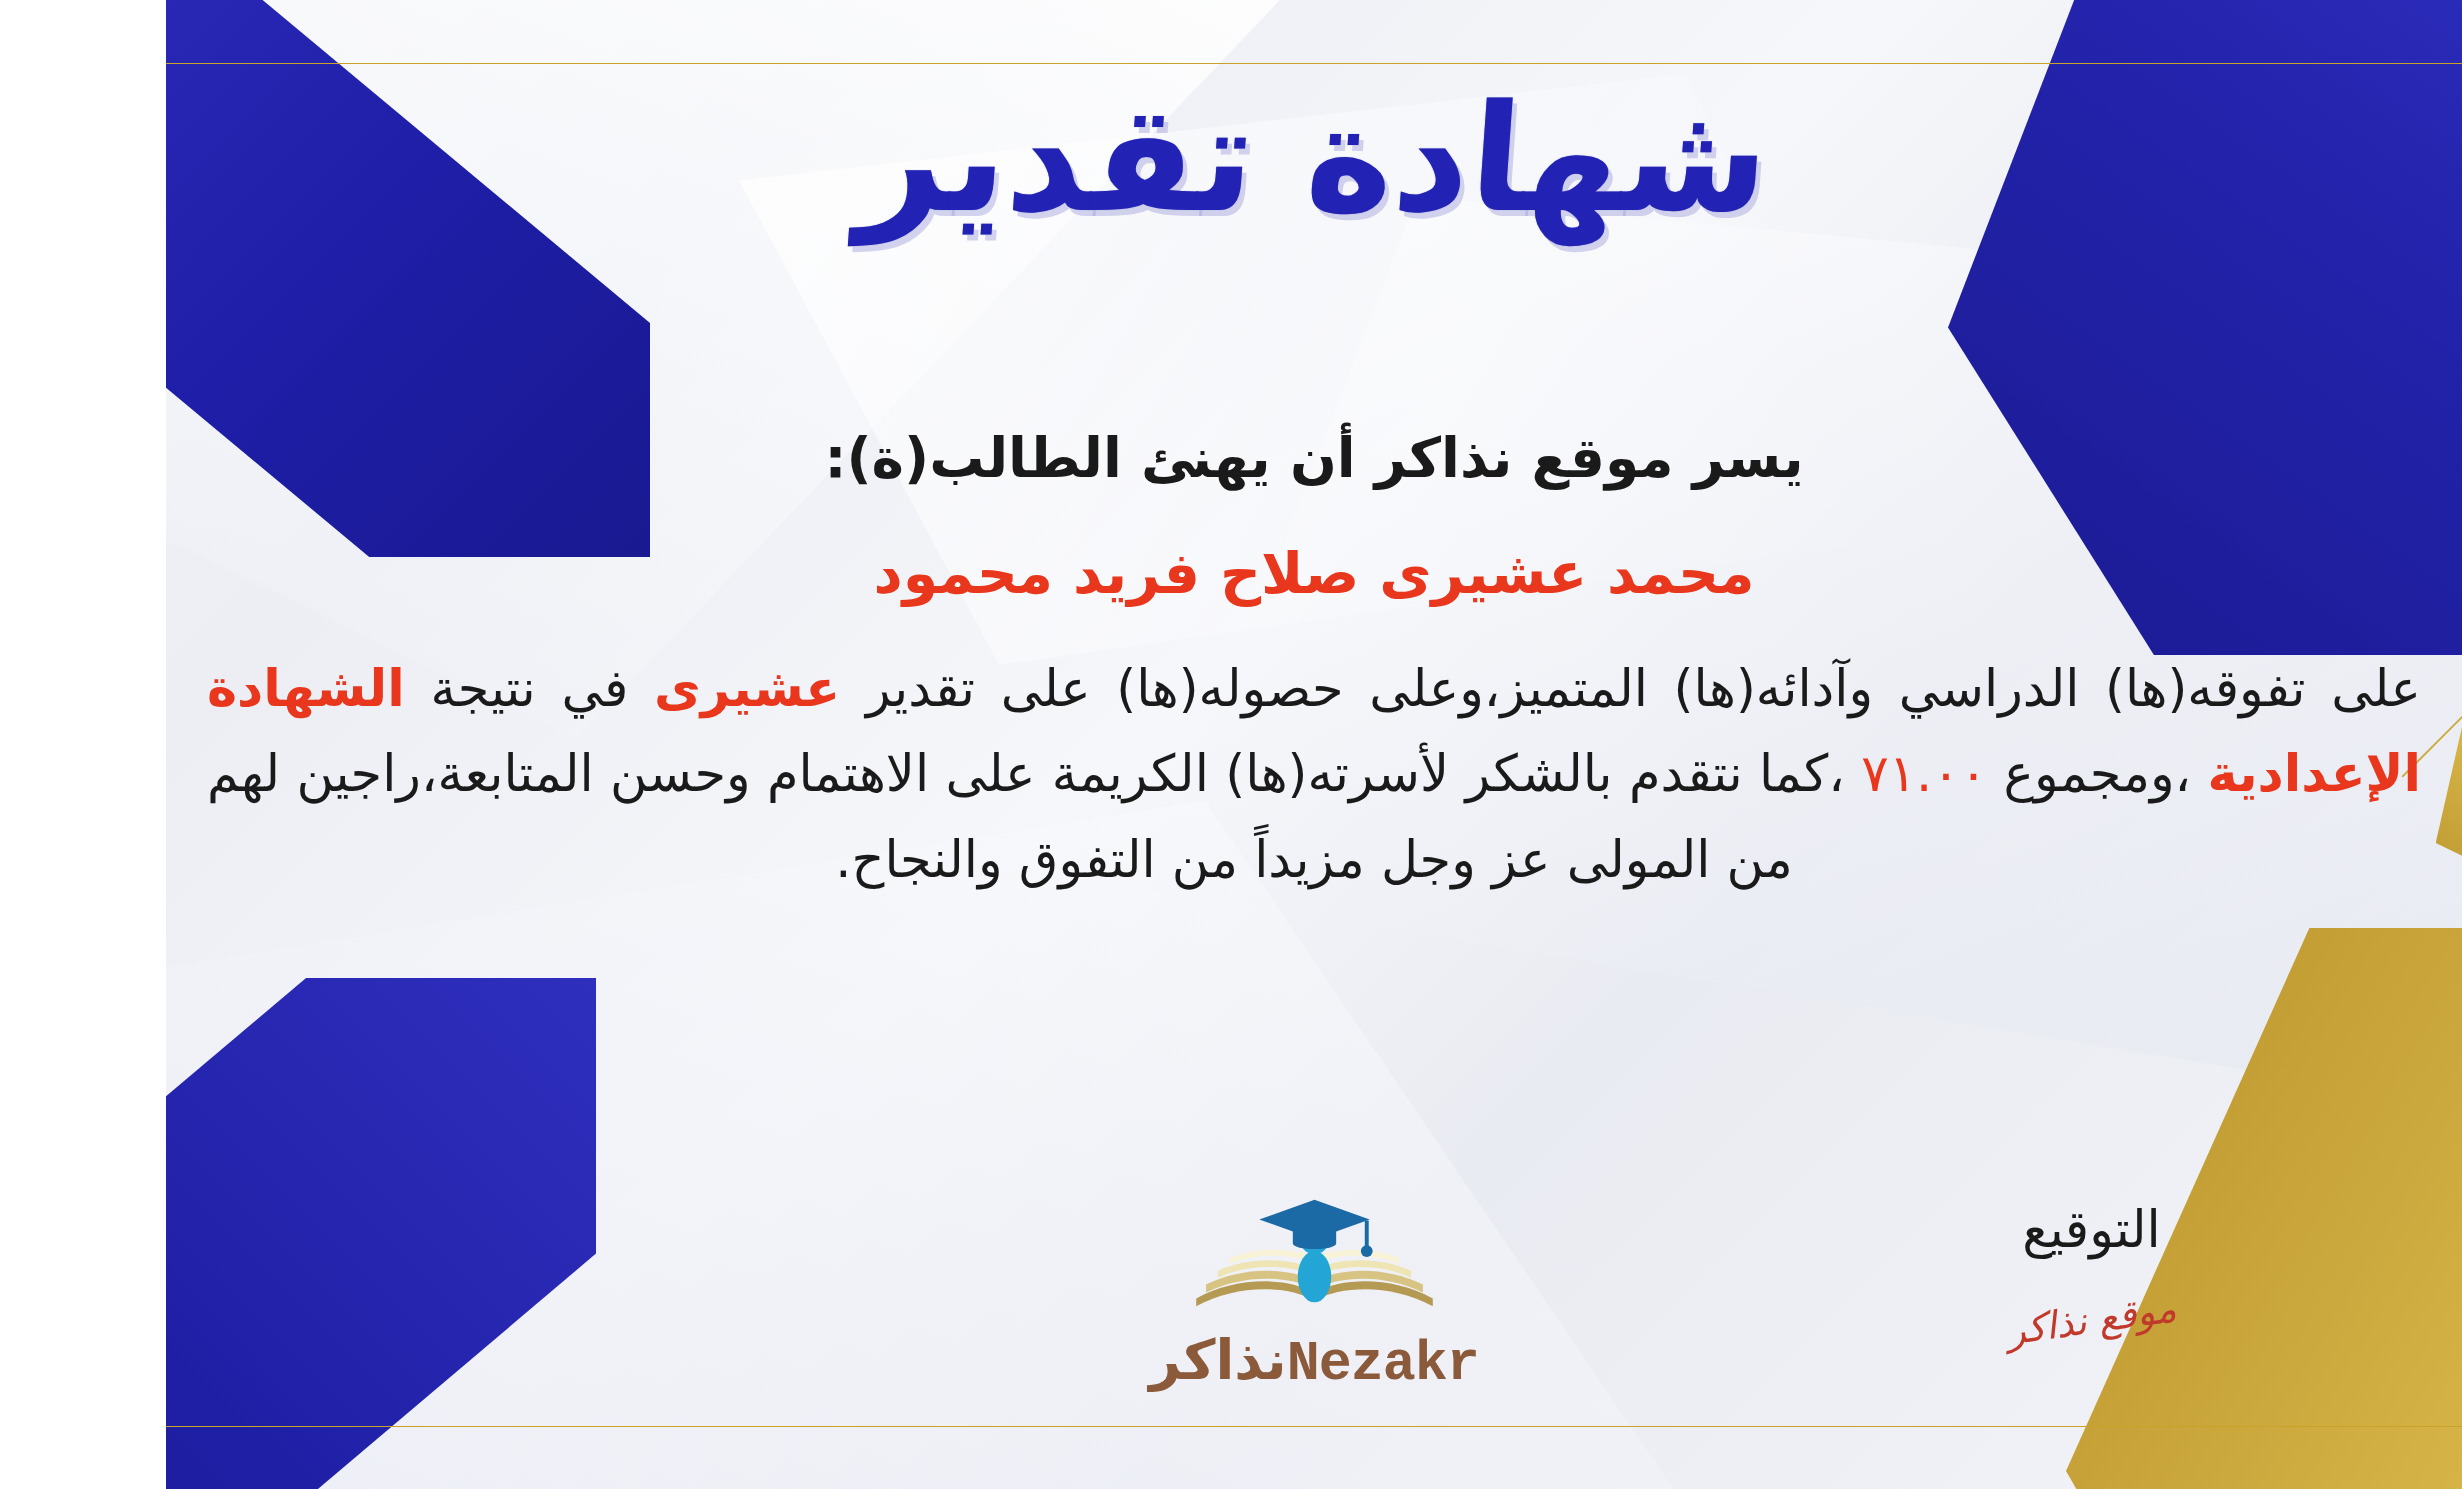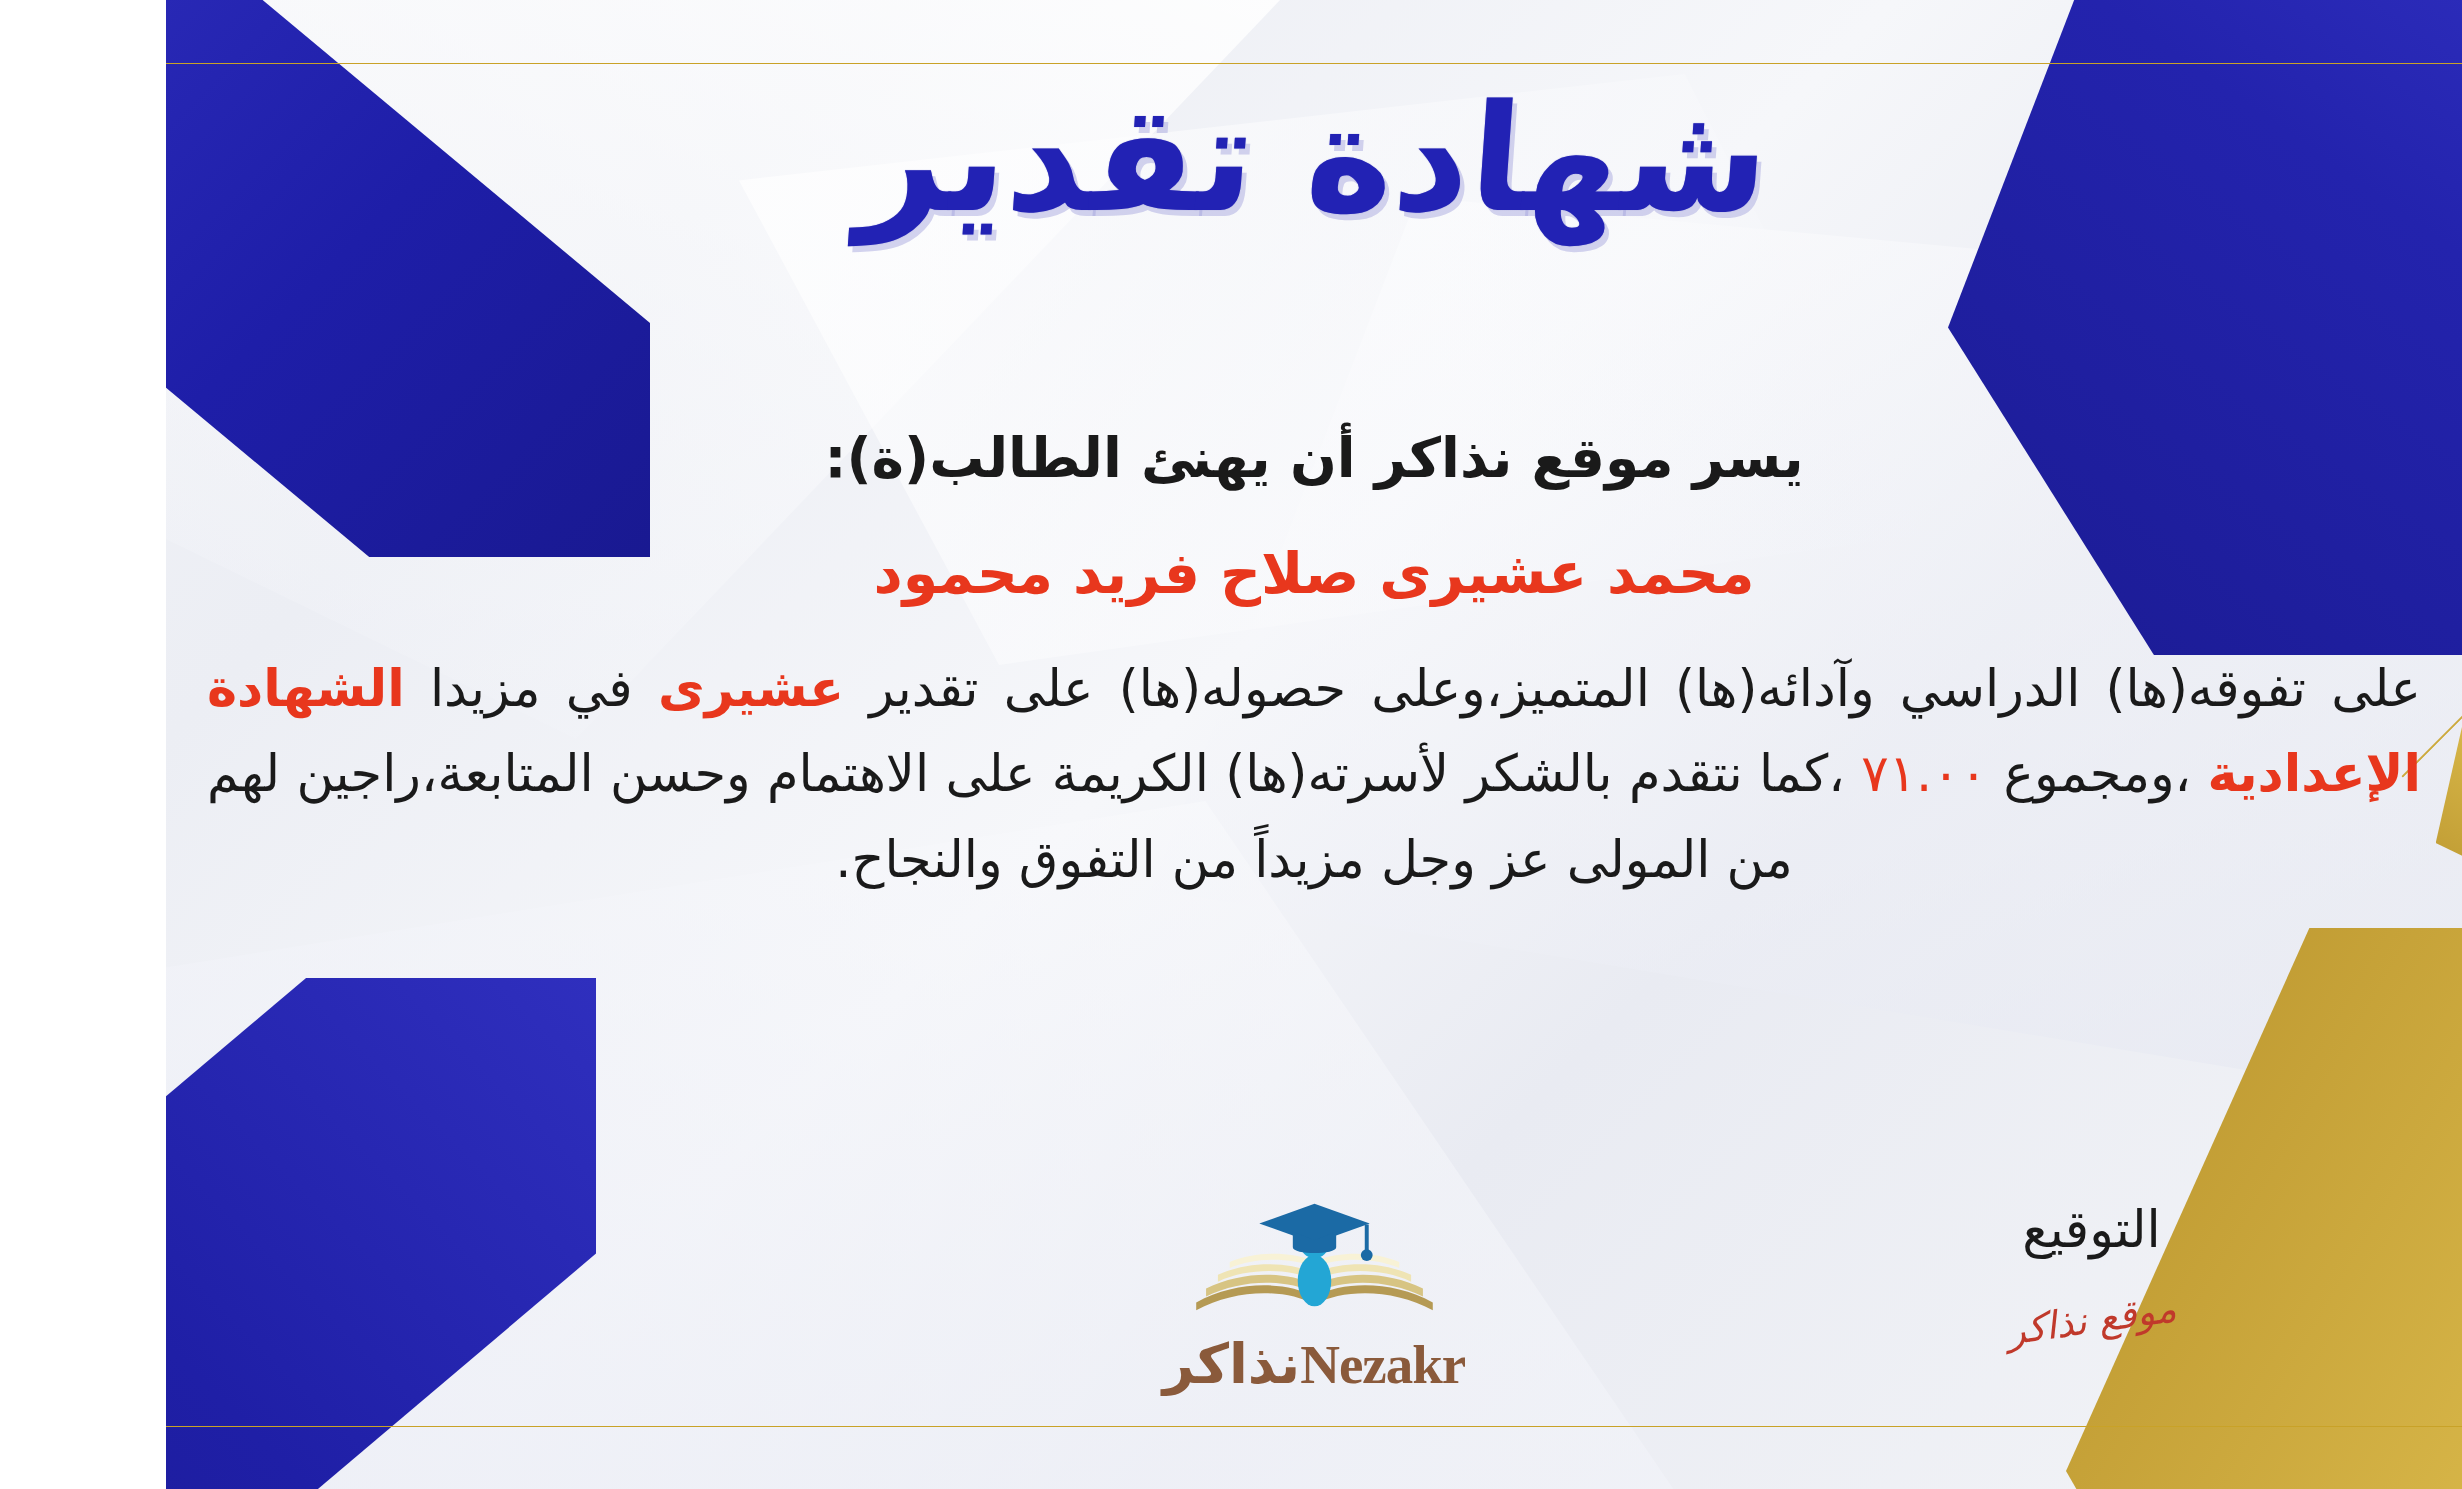--- a/index.html
+++ b/index.html
@@ -209,21 +209,21 @@
     margin: 0 auto 3px auto;
   }
   .logo-text {
     font-size: 55px;
     font-weight: 700;
     color: #8a5a3b;
     letter-spacing: -1px;
     line-height: 1;
   }
   .logo-text .lat {
-    font-family: Liberation Serif, serif;
+    font-family: Liberation Mono, monospace;
   }
 </style>
 </head>
 <body>
 
 <div class="certificate">
 
   <div class="facet facet-1"></div>
   <div class="facet facet-2"></div>
   <div class="facet facet-3"></div>
@@ -244,21 +244,21 @@
 
   <div class="body-block">
 
     <div class="line line-intro">يسر موقع نذاكر أن يهنئ الطالب(ة):</div>
 
     <div class="line student-name">محمد عشيرى صلاح فريد محمود</div>
 
     <div class="line para">
       <span>على تفوقه(ها) الدراسي وآدائه(ها) المتميز،وعلى حصوله(ها) على تقدير</span>
       <span class="hl">عشيرى</span>
-      <span>في مزيدا</span>
+      <span>في نتيجة</span>
       <span class="hl">الشهادة الإعدادية</span>
       <span>،ومجموع</span>
       <span class="hl-num">٧١.٠٠</span>
       <span>،كما نتقدم بالشكر لأسرته(ها) الكريمة على الاهتمام وحسن المتابعة،راجين لهم من المولى عز وجل مزيداً من التفوق والنجاح.</span>
     </div>
 
   </div>
 
   <div class="signature-area">
     <div class="sig-label">التوقيع</div>

